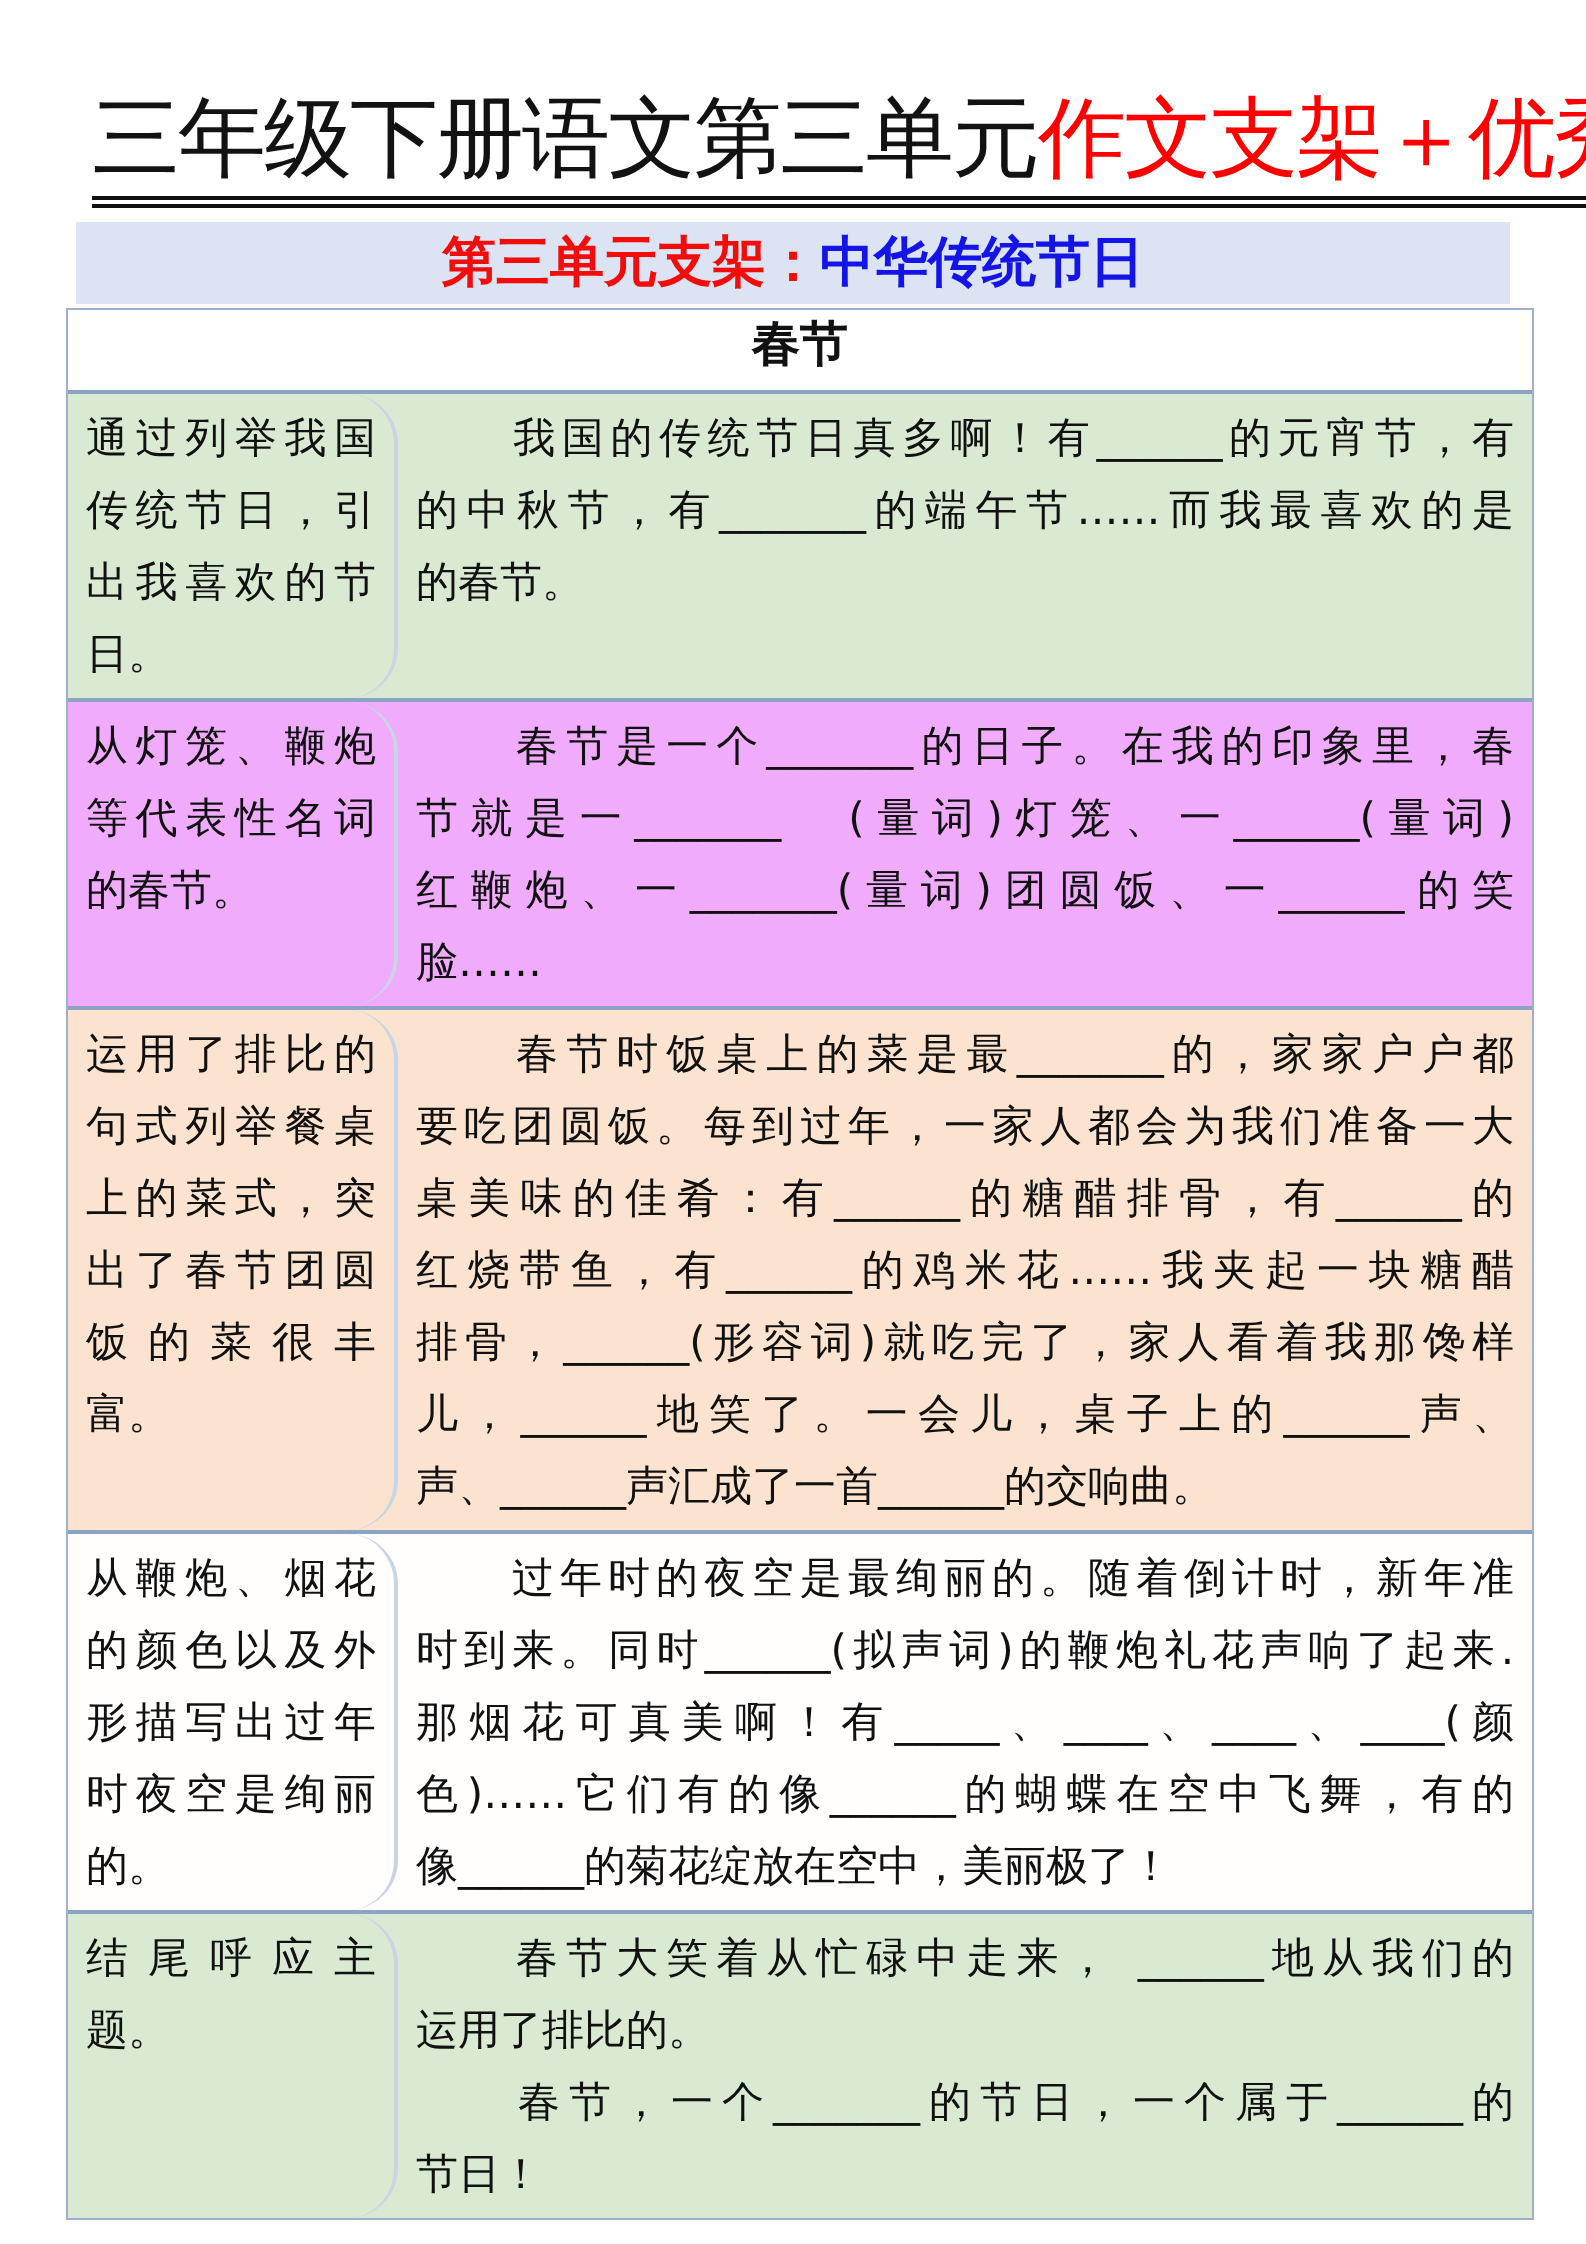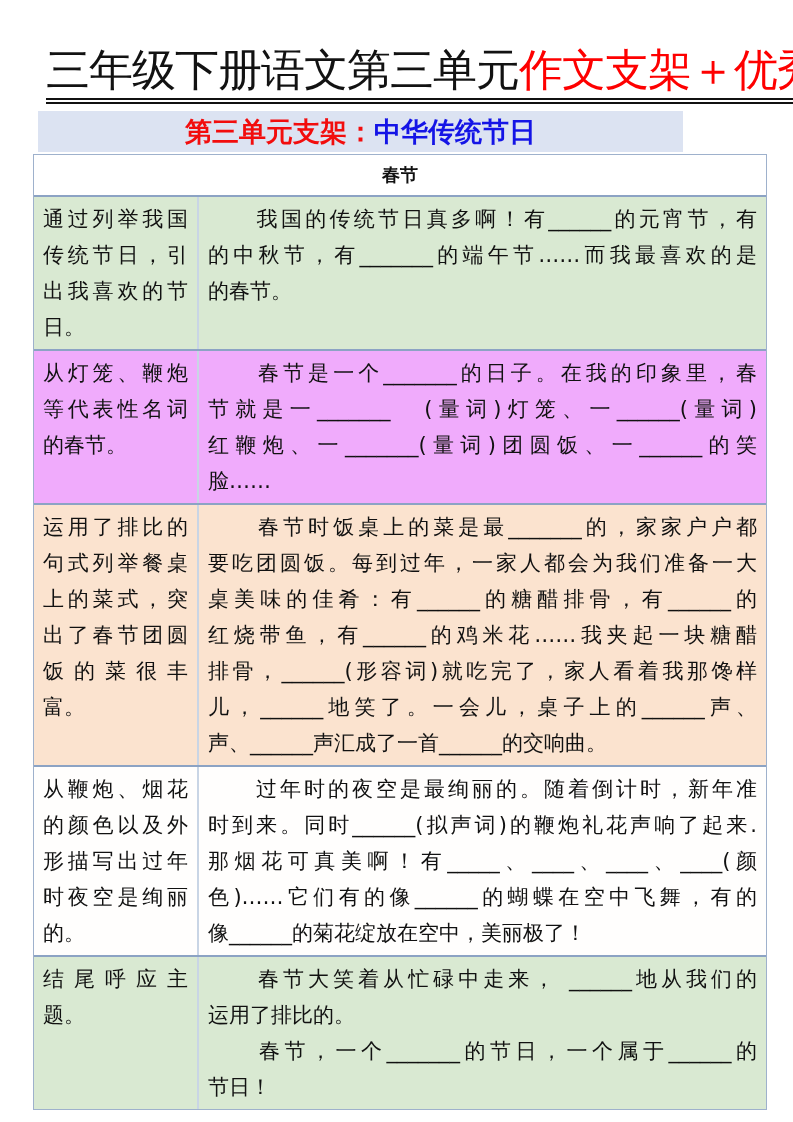--- a/index.html
+++ b/index.html
@@ -7,35 +7,35 @@
     width:793px;height:1122px;background:#ffffff;overflow:hidden;
     font-family:"DejaVu Sans","Liberation Sans",sans-serif;color:#111;
   }
   .title{
     margin:42px 0 0 46px;display:inline-block;
     font-size:44px;font-weight:normal;letter-spacing:-1px;line-height:1.25;
     border-bottom:6px double #111;padding-bottom:1px;white-space:nowrap;color:#121212;
   }
   .title .red{color:#fe0000;}
   .banner{
-    margin:7px 0 0 38px;width:645px;height:41px;background:#dce3f2;
+    margin:7px 0 0 38px;width:717px;height:41px;background:#dce3f2;
     text-align:center;font-size:27px;font-weight:bold;line-height:41px;white-space:nowrap;
   }
   .banner .b-red{color:#f20d0d;}
   .banner .b-blue{color:#1414e6;}
   .tbl{
     margin:2px 0 0 33px;width:734px;border:1px solid #9eb1cc;box-sizing:border-box;
   }
   .thead{
     height:40px;line-height:40px;text-align:center;
-    font-size:18px;font-weight:bold;background:#ffffff;
+    font-size:24px;font-weight:bold;background:#ffffff;font-family:Liberation Mono, monospace;
   }
   .row{display:flex;border-top:2px solid #8ca3c4;}
   .cell{font-size:21px;line-height:36px;padding:4px 9px;box-sizing:border-box;}
-  .left{width:165px;border-right:2px solid #c9d5e5;}
+  .left{width:165px;border-right:2px solid #c9d5e5;border-radius:25px;}
   .right{flex:1;min-width:0;}
   .line{white-space:nowrap;width:100%;}
   .jl{text-align-last:justify;}
   .footer{
     margin-top:5px;width:793px;text-align:center;
     font-size:14px;color:#2a2a2a;letter-spacing:1px;
   }
 </style>
 </head>
 <body>

